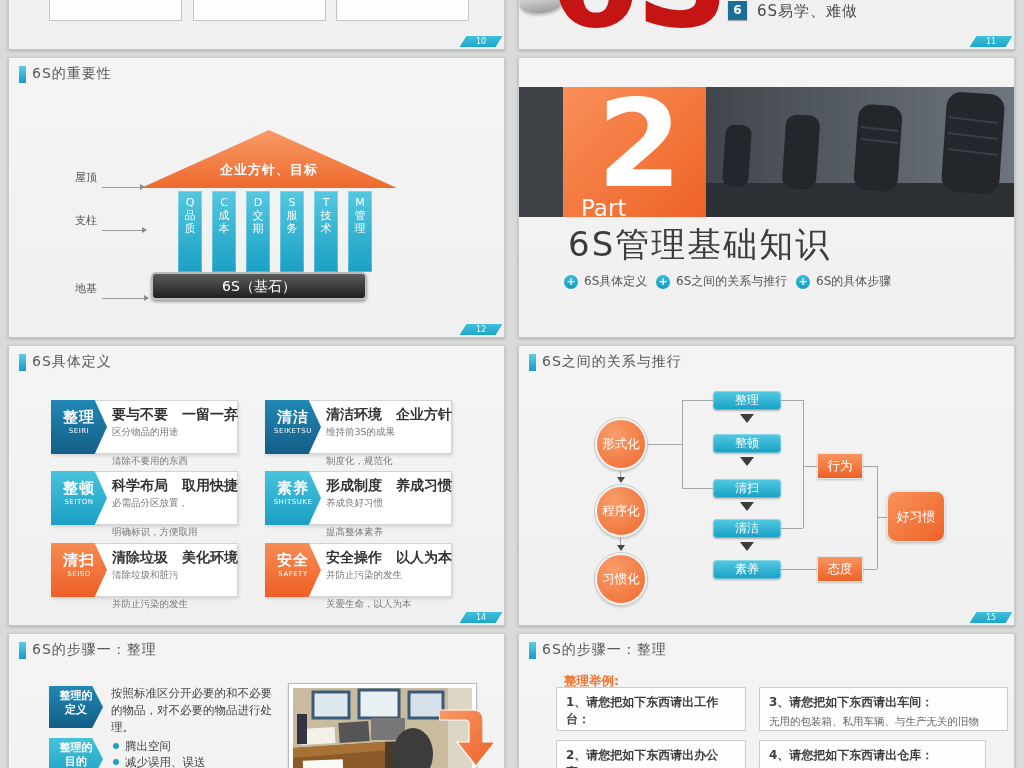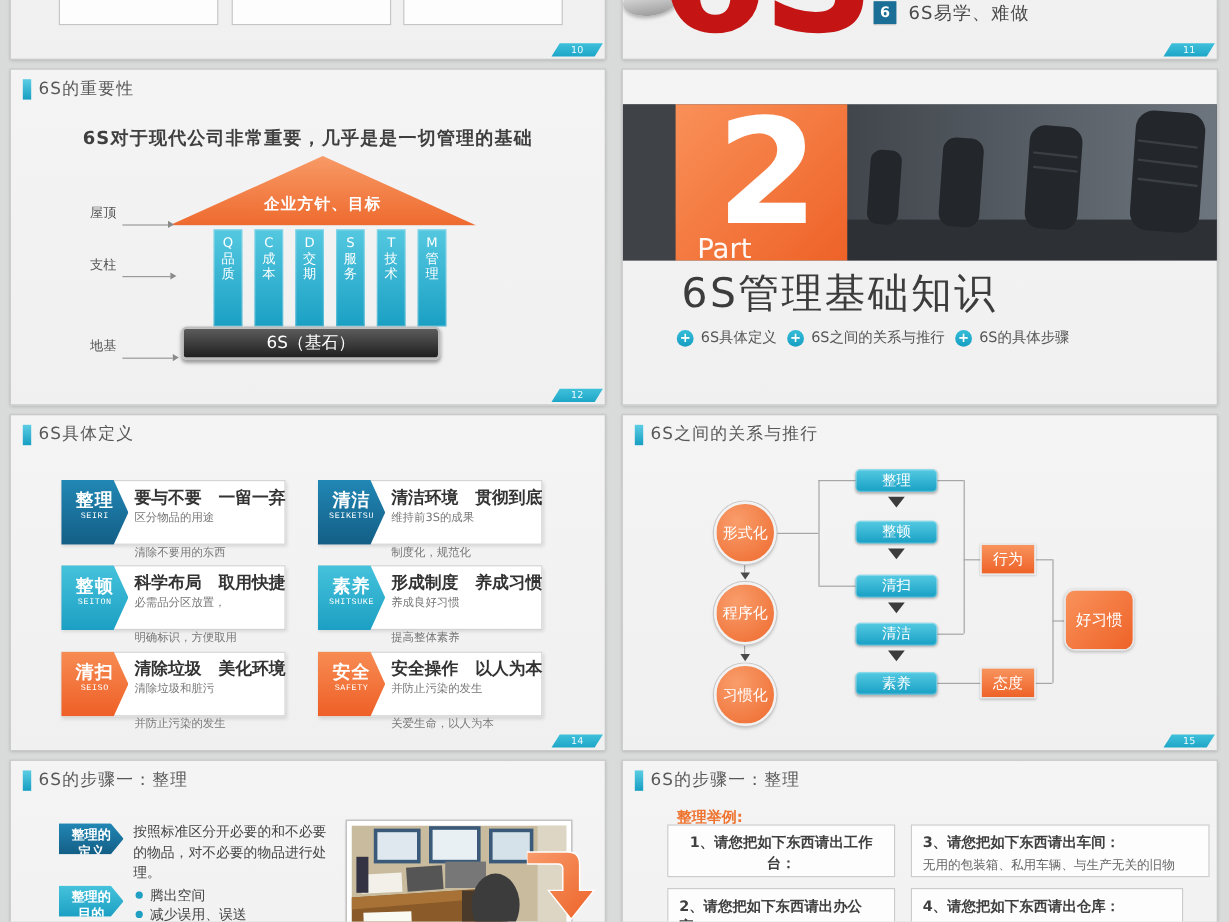--- a/index.html
+++ b/index.html
@@ -62,21 +62,21 @@
   .plus { width:14px; height:14px; border-radius:50%;
     background:linear-gradient(180deg,#35bcd8,#169ec2); color:#fff;
     font-size:11px; line-height:13px; text-align:center; font-weight:bold; }
   .bulletrow .blabel { font-size:12px; color:#555; }
   
   .defcard { position:absolute; width:187px; height:54px; background:#fff;
     border:1px solid #d4d4d4; box-shadow:1px 2px 3px rgba(0,0,0,.12); }
   .deftag { position:absolute; left:-1px; top:-1px; width:56px; height:54px;
     clip-path:polygon(0 0,78% 0,100% 50%,78% 100%,0 100%); color:#fff; text-align:center; }
   .deftag .cn { display:block; margin-top:8px; font-size:15px; font-weight:bold; letter-spacing:1px; }
-  .deftag .en { display:block; font-size:7px; letter-spacing:.5px;font-family:Liberation Mono, monospace; }
+  .deftag .en { display:block; font-size:7px; letter-spacing:.5px; }
   .c-darkblue { background:linear-gradient(180deg,#2187b4,#135e86); }
   .c-teal     { background:linear-gradient(180deg,#46c3dc,#1b9fc3); }
   .c-orange   { background:linear-gradient(180deg,#f78c53,#ee5f26); }
   .defbody { position:absolute; left:60px; top:5px; right:4px; }
   .defbody .hl { font-size:14px; font-weight:bold; color:#333; white-space:nowrap; }
   .defbody .ln { font-size:9.5px; color:#777; line-height:12px; margin-top:2px; }
   .defbody .ln + .ln { margin-top:17px; }
   
   .fcircle { position:absolute; width:52px; height:52px; border-radius:50%;
     background:radial-gradient(circle at 35% 30%,#f99d6b,#ee6a2e);
@@ -92,21 +92,21 @@
     color:#fff; font-size:12.5px; text-align:center; line-height:24px; }
   .habitbox { position:absolute; width:58px; height:51px; border-radius:9px;
     background:linear-gradient(135deg,#f9935c,#ee6227);
     border:1px solid #e8e8e8; box-shadow:0 1px 3px rgba(0,0,0,.25);
     color:#fff; font-size:13px; display:flex; align-items:center; justify-content:center; }
   .darr { position:absolute; width:0; height:0;
     border-left:7px solid transparent; border-right:7px solid transparent; border-top:9px solid #3c3c3c; }
   .sarr { position:absolute; width:0; height:0;
     border-left:4px solid transparent; border-right:4px solid transparent; border-top:6px solid #4a4a4a; }
   
-  .steptag { position:absolute; width:54px; height:26px;
+  .steptag { position:absolute; width:54px; height:42px;
     clip-path:polygon(0 0,80% 0,100% 50%,80% 100%,0 100%);
     color:#fff; text-align:center; font-weight:bold; }
   .steptag span { display:block; font-size:11px; line-height:14px; }
   .steptag span:first-child { margin-top:3px; }
   .deftext { position:absolute; font-size:11.5px; color:#444; line-height:17px; }
   .pbullets { position:absolute; }
   .pbullets .pitem { display:flex; align-items:center; gap:6px; font-size:11.5px; color:#444; line-height:16px; }
   .pbullets .dot { width:6px; height:6px; border-radius:50%; background:#1f9fc2; }
   .photo { position:absolute; border:4px solid #fff; outline:1px solid #bbb;
     box-shadow:0 1px 3px rgba(0,0,0,.3); }
@@ -151,21 +151,20 @@
   <div class="page-tab">
       <span>11</span>
     </div>
 </div>
 
 <div class="slide" style="left:8px; top:57px;">
   <div class="stitle">
     <div class="bar"></div>
     <div class="txt">6S的重要性</div>
   </div>
-  <div class="subtitle12">6S对于现代公司非常重要，几乎是是一切管理的基础</div>
 
   <div class="roof" style="left:132px; top:72px; width:256px; height:58px;">
     <div class="rooftxt">企业方针、目标</div>
   </div>
 
   <div class="diaglabel" style="left:66px; top:112px;">屋顶</div>
   <div class="lblline" style="left:93px; top:129px; width:38px;"></div>
   <div class="diaglabel" style="left:66px; top:155px;">支柱</div>
   <div class="lblline" style="left:93px; top:172px; width:40px;"></div>
   <div class="diaglabel" style="left:66px; top:223px;">地基</div>
@@ -258,21 +257,21 @@
       <div class="ln">区分物品的用途</div>
       <div class="ln">清除不要用的东西</div>
     </div>
   </div>
   <div class="defcard" style="left:256px; top:54px;">
     <div class="deftag c-darkblue">
       <span class="cn">清洁</span>
         <span class="en">SEIKETSU</span>
     </div>
     <div class="defbody">
-      <div class="hl">清洁环境　贯彻到底</div>
+      <div class="hl">清洁环境　企业方针</div>
       <div class="ln">维持前3S的成果</div>
       <div class="ln">制度化，规范化</div>
     </div>
   </div>
   <div class="defcard" style="left:42px; top:125px;">
     <div class="deftag c-teal">
       <span class="cn">整顿</span>
         <span class="en">SEITON</span>
     </div>
     <div class="defbody">
@@ -424,21 +423,21 @@
   </svg>
 </div>
 
 <div class="slide" style="left:518px; top:633px;">
   <div class="stitle">
     <div class="bar"></div>
     <div class="txt">6S的步骤一：整理</div>
   </div>
   <div class="exlabel" style="left:45px; top:39px;">整理举例:</div>
 
-  <div class="exbox" style="left:37px; top:53px; width:190px; height:44px;text-align:center;">
+  <div class="exbox" style="left:37px; top:53px; width:190px; height:44px;">
     <div class="head">1、请您把如下东西请出工作台：</div>
     <div class="body">报纸、杂志、茶杯、无用书籍、扑克、书包、围巾、……</div>
   </div>
   <div class="exbox" style="left:240px; top:53px; width:249px; height:44px;">
     <div class="head">3、请您把如下东西请出车间：</div>
     <div class="body">无用的包装箱、私用车辆、与生产无关的旧物品、运动器具、旧的无用家具、垃圾、废报纸杂志、废零件……</div>
   </div>
   <div class="exbox" style="left:37px; top:106px; width:190px; height:62px;">
     <div class="head">2、请您把如下东西请出办公室：</div>
 

